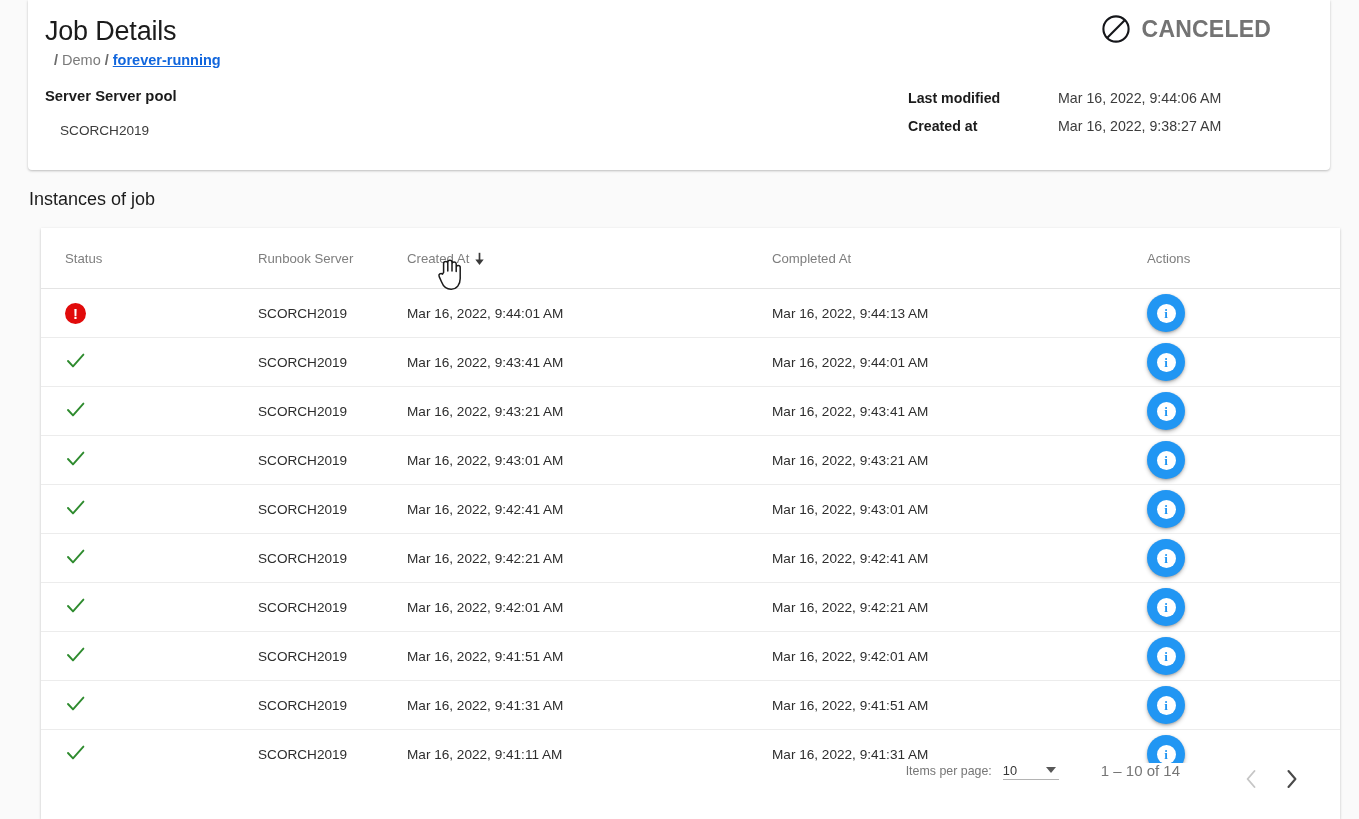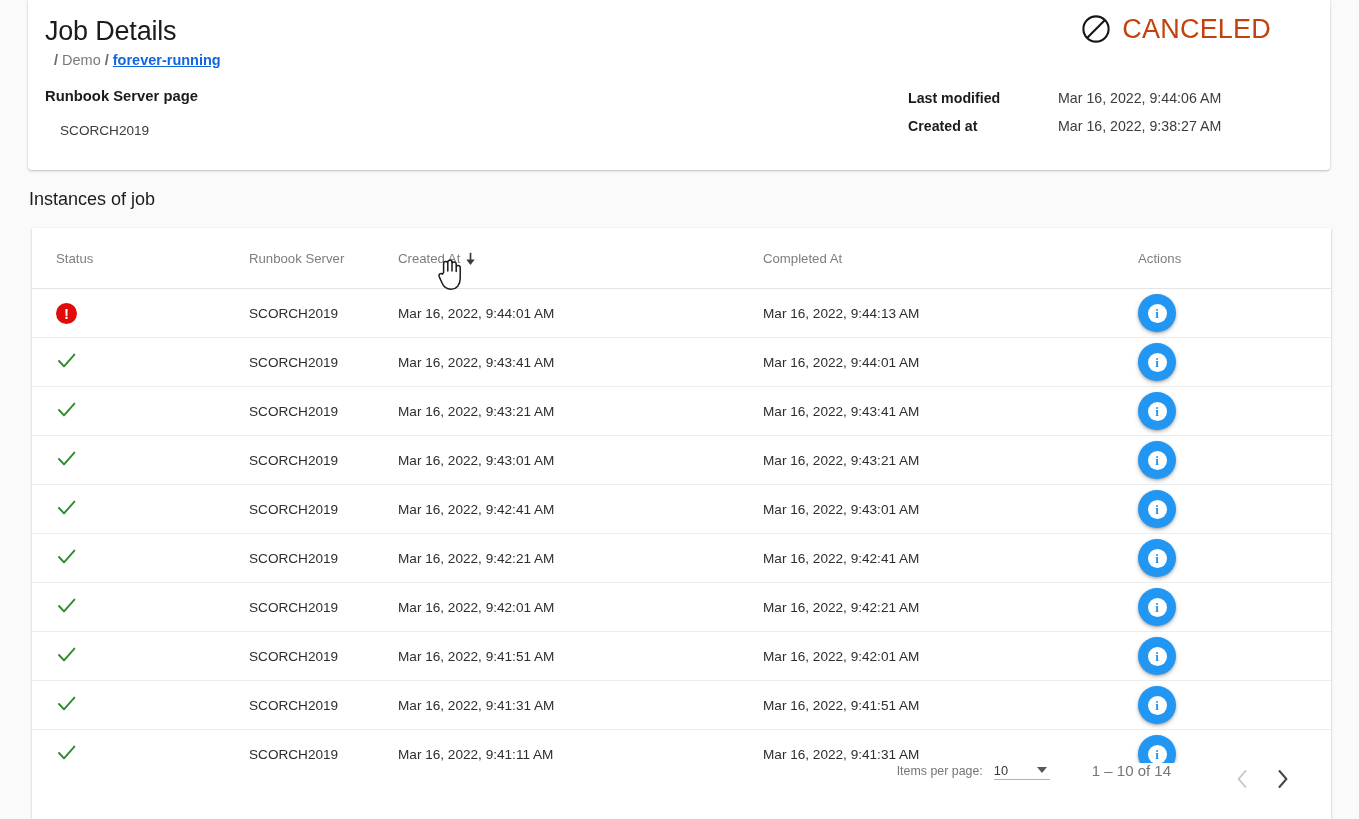--- a/index.html
+++ b/index.html
@@ -96,23 +96,23 @@
     align-items: center;
     gap: 11px;
   }
   .ban-icon {
     width: 30px;
     height: 30px;
     position: relative;
     display: inline-block;
   }
   .status-text {
-    font-size: 27px;
-    font-weight: 400;
-    color: #c2410c;
+    font-size: 23px;
+    font-weight: 700;
+    color: #737373;
     letter-spacing: 0.2px;
     line-height: 28px;
   }
 
   .meta-grid {
     position: absolute;
     left: 880px;
     top: 88px;
     display: grid;
     grid-template-columns: 150px auto;
@@ -139,21 +139,21 @@
     top: 186px;
     font-size: 18px;
     font-weight: 400;
     color: #1b1b1b;
     line-height: 26px;
   }
 
   
   .table-card {
     position: absolute;
-    left: 32px;
+    left: 41px;
     top: 228px;
     width: 1299px;
     height: 591px;
     background: #ffffff;
     box-shadow: 0 1px 3px rgba(0,0,0,0.14), 0 1px 2px rgba(0,0,0,0.10);
     box-sizing: border-box;
     overflow: hidden;
   }
 
   table.inst-table {
@@ -338,21 +338,21 @@
 <div class="page">
 
   <div class="details-card">
 
     <div class="page-title">Job Details</div>
 
     <div class="breadcrumb">
       <span class="bc-sep">/</span><span class="bc-plain">Demo</span><span class="bc-sep">/</span><span class="bc-link">forever-running</span>
     </div>
 
-    <div class="pool-label">Runbook Server page</div>
+    <div class="pool-label">Server Server pool</div>
     <div class="pool-value">SCORCH2019</div>
 
     <div class="status-block">
       <span class="ban-icon">
         <svg width="30" height="30" viewBox="0 0 30 30">
           <circle cx="15" cy="15" r="12.6" fill="none" stroke="#15161a" stroke-width="2.1"></circle>
           <line x1="6.3" y1="23.7" x2="23.7" y2="6.3" stroke="#15161a" stroke-width="2.1"></line>
         </svg>
       </span>
       <span class="status-text">CANCELED</span>

